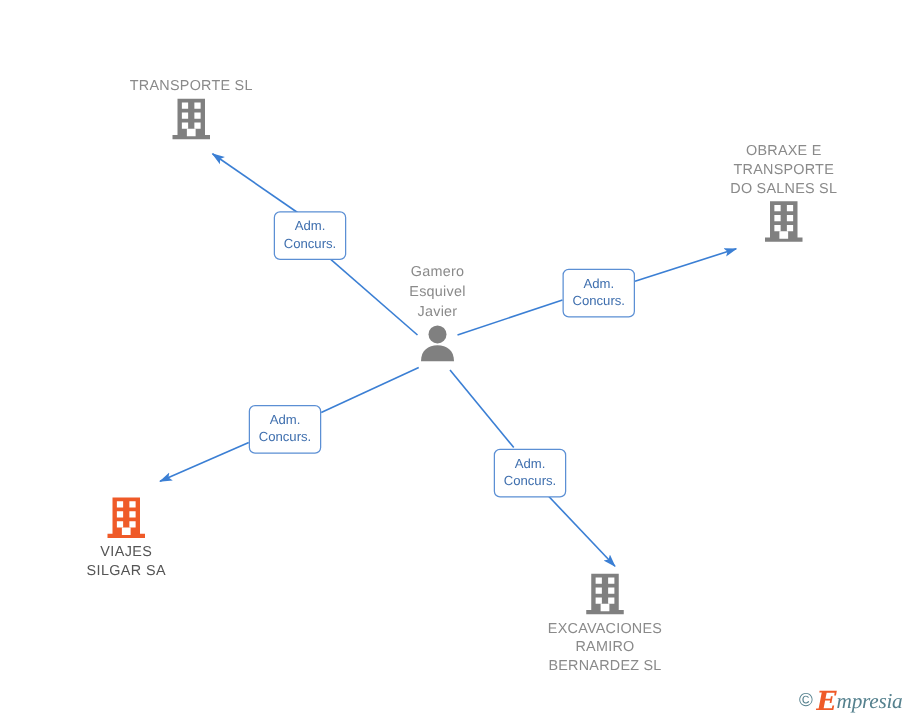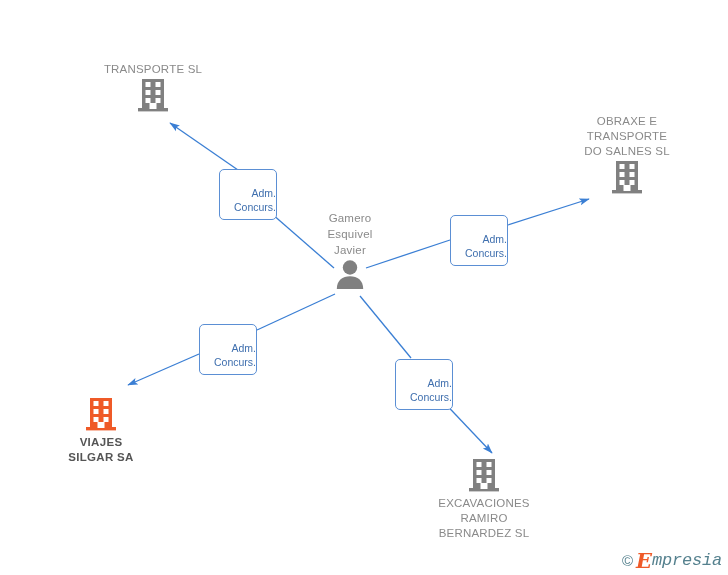--- a/index.html
+++ b/index.html
@@ -35,21 +35,21 @@
   }
   .node-label {
     font-size: 11.5px;
     line-height: 15px;
     color: #8a8a8a;
     letter-spacing: 0.2px;
     white-space: pre-line;
   }
   .node-label.focus {
     color: #555555;
-    font-weight: bold;
+    font-weight: normal;
     letter-spacing: 0.3px;
   }
   .node-label.person {
     color: #8a8a8a;
     line-height: 16px;
   }
 
   
   .bld {
     display: block;
@@ -63,24 +63,24 @@
   }
 
   
   .edge-label {
     position: absolute;
     z-index: 4;
     box-sizing: border-box;
     background: #ffffff;
     border: 1px solid #5b8fd4;
     border-radius: 5px;
-    padding: 16px 0 5px 0;
+    padding: 4px 0 5px 0;
     width: 58px;
     margin-left: -29px;
-    text-align: right;
+    text-align: center;
     color: #3f6fae;
     font-size: 10.5px;
     line-height: 14px;
   }
   .edge-label span {
     display: block;
   }
 
   
   #watermark {
@@ -103,21 +103,21 @@
     font-size: 21px;
     line-height: 21px;
     font-family: "DejaVu Serif", serif;
     font-style: italic;
     font-weight: bold;
   }
   .wm-rest {
     color: #55818e;
     font-size: 17px;
     line-height: 17px;
-    font-family: Liberation Mono, monospace;
+    font-family: Liberation Serif, serif;
     font-style: italic;
     margin-left: -3px;
     letter-spacing: -0.2px;
   }
 </style>
 </head>
 <body>
 
 <div id="canvas">
 

